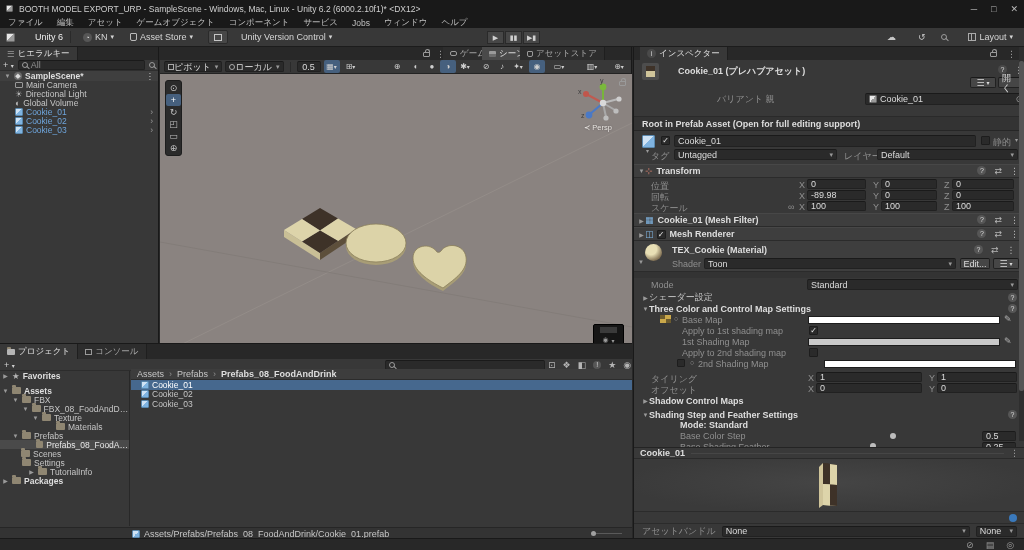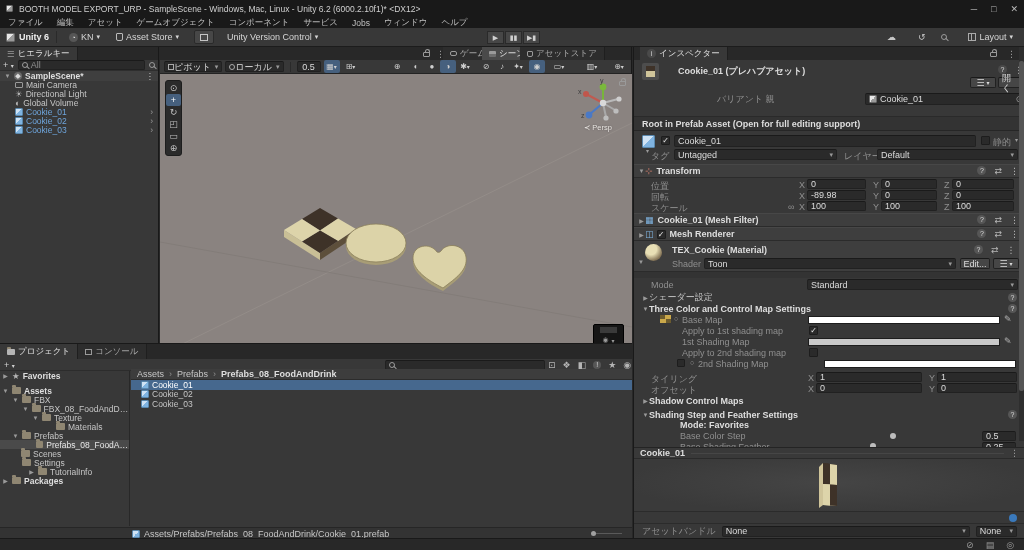--- a/index.html
+++ b/index.html
@@ -87,21 +87,21 @@
     <span>アセット</span>
     <span>ゲームオブジェクト</span>
     <span>コンポーネント</span>
     <span>サービス</span>
     <span>Jobs</span>
     <span>ウィンドウ</span>
     <span>ヘルプ</span>
   </div>
 
   <div class="px toolbar">
-    <span class="row" style="gap:4px;color:#efefef;font-weight:bold">
+    <span class="row" style="gap:20px;color:#efefef;font-weight:normal">
       <span class="cube grey" style="width:9px;height:9px"></span>
       <span>Unity 6</span>
     </span>
     <span style="width:1px;height:12px;background:#2a2a2a;margin:0 7px"></span>
     <span class="tb-btn tb-flat">
       <span class="info-dot">◔</span>
       <span>KN</span>
       <span class="caret" style="font-size:7px">▾</span>
     </span>
     <span class="tb-btn tb-flat" style="margin-left:6px">
@@ -682,21 +682,21 @@
       <span class="arrow" style="margin-left:8px">▶</span>
       <span class="bold" style="font-weight:600">Shadow Control Maps</span>
     </div>
 
     <div class="px row" style="left:0;top:362px;width:391px;height:11px">
       <span class="arrow" style="margin-left:8px">▼</span>
       <span class="bold">Shading Step and Feather Settings</span>
       <span class="info-dot" style="margin-left:auto;margin-right:8px">?</span>
     </div>
     <div class="px row" style="left:0;top:373px;width:391px;height:10px">
-      <span class="px bold" style="left:46px;font-weight:600">Mode: Favorites</span>
+      <span class="px bold" style="left:46px;font-weight:600">Mode: Standard</span>
     </div>
     <div class="px" style="left:0;top:383px;width:391px;height:11px">
       <span class="px dim" style="left:46px;top:1px">Base Color Step</span>
       <span class="px slider" style="left:174px;top:6px;width:170px">
         <span class="knob" style="left:82px"></span>
       </span>
       <span class="px field" style="left:348px;top:1px;width:34px;height:10px">
         <span>0.5</span>
       </span>
     </div>

